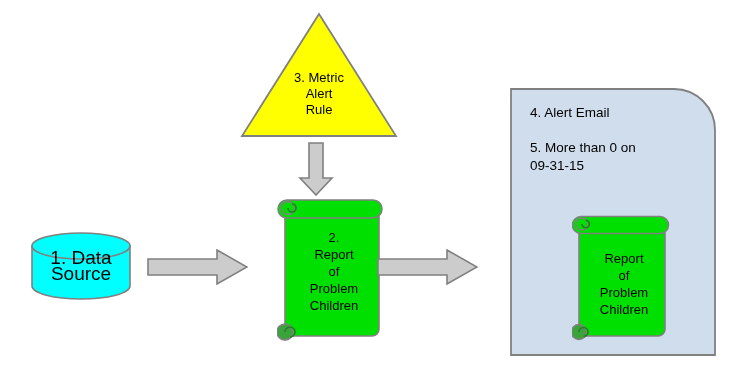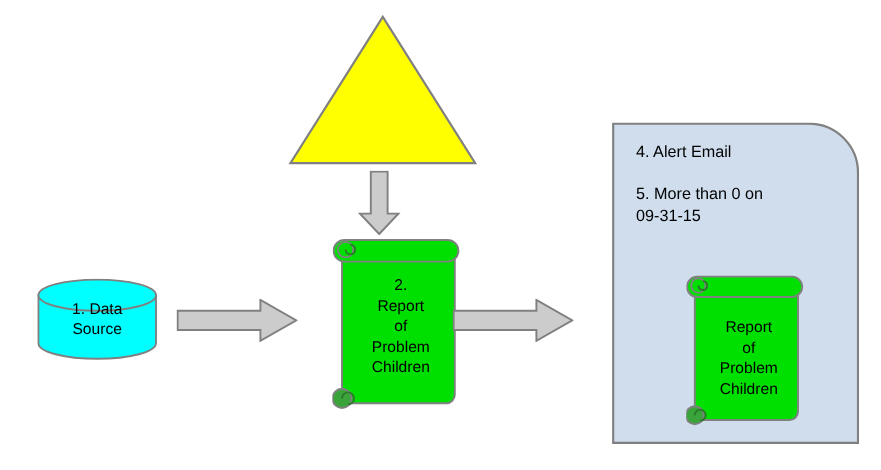--- a/index.html
+++ b/index.html
@@ -31,21 +31,21 @@
     left: 0; top: 0;
     width: 100px;
     height: 68px;
   }
   #datasource .cyl-label {
     position: absolute;
     left: 0;
     top: 18px;
     width: 100px;
     text-align: center;
-    font-size: 13px;
+    font-size: 19px;
     line-height: 16px;
     color: #000000;
     white-space: pre-line;
   }
 
   
   #triangle {
     position: absolute;
     left: 240px;
     top: 12px;
@@ -137,21 +137,21 @@
   #scroll-inner .scroll-label {
     top: 36px;
     padding-left: 4px;
     box-sizing: border-box;
   }
 
   
   #panel {
     position: absolute;
     left: 510px;
-    top: 102px;
+    top: 88px;
     width: 206px;
     height: 194px;
   }
   #panel .panel-svg {
     position: absolute;
     left: 0; top: 0;
     width: 206px;
     height: 268px;
   }
   #panel .panel-text {
@@ -185,20 +185,23 @@
   </div>
 
   <svg class="arrow-right" id="arrow-ds-report" viewBox="0 0 101 36">
     <path d="M1,10 L70,10 L70,1 L100,18 L70,35 L70,26 L1,26 Z" fill="#cccccc" stroke="#808080" stroke-width="1.6" stroke-linejoin="miter"></path>
   </svg>
 
   <div id="triangle">
     <svg class="tri-svg" viewBox="0 0 158 126">
       <path d="M79,2 L156,124 L2,124 Z" fill="#ffff00" stroke="#808080" stroke-width="1.8" stroke-linejoin="miter"></path>
     </svg>
+    <div class="tri-label">3. Metric
+Alert
+Rule</div>
   </div>
 
   <svg id="arrow-down" viewBox="0 0 36 54">
     <path d="M11,1 L25,1 L25,36 L34,36 L18,53 L2,36 L11,36 Z" fill="#cccccc" stroke="#808080" stroke-width="1.6" stroke-linejoin="miter"></path>
   </svg>
 
   <div class="scroll" id="scroll-main">
     <svg class="scroll-svg" viewBox="0 0 110 146">
 
       <path d="M8,12 L8,132 A7,7 0 0 0 15,139 L95,139 A7,7 0 0 0 102,132 L102,12 Z" fill="#00e000" stroke="#808080" stroke-width="1.6"></path>

